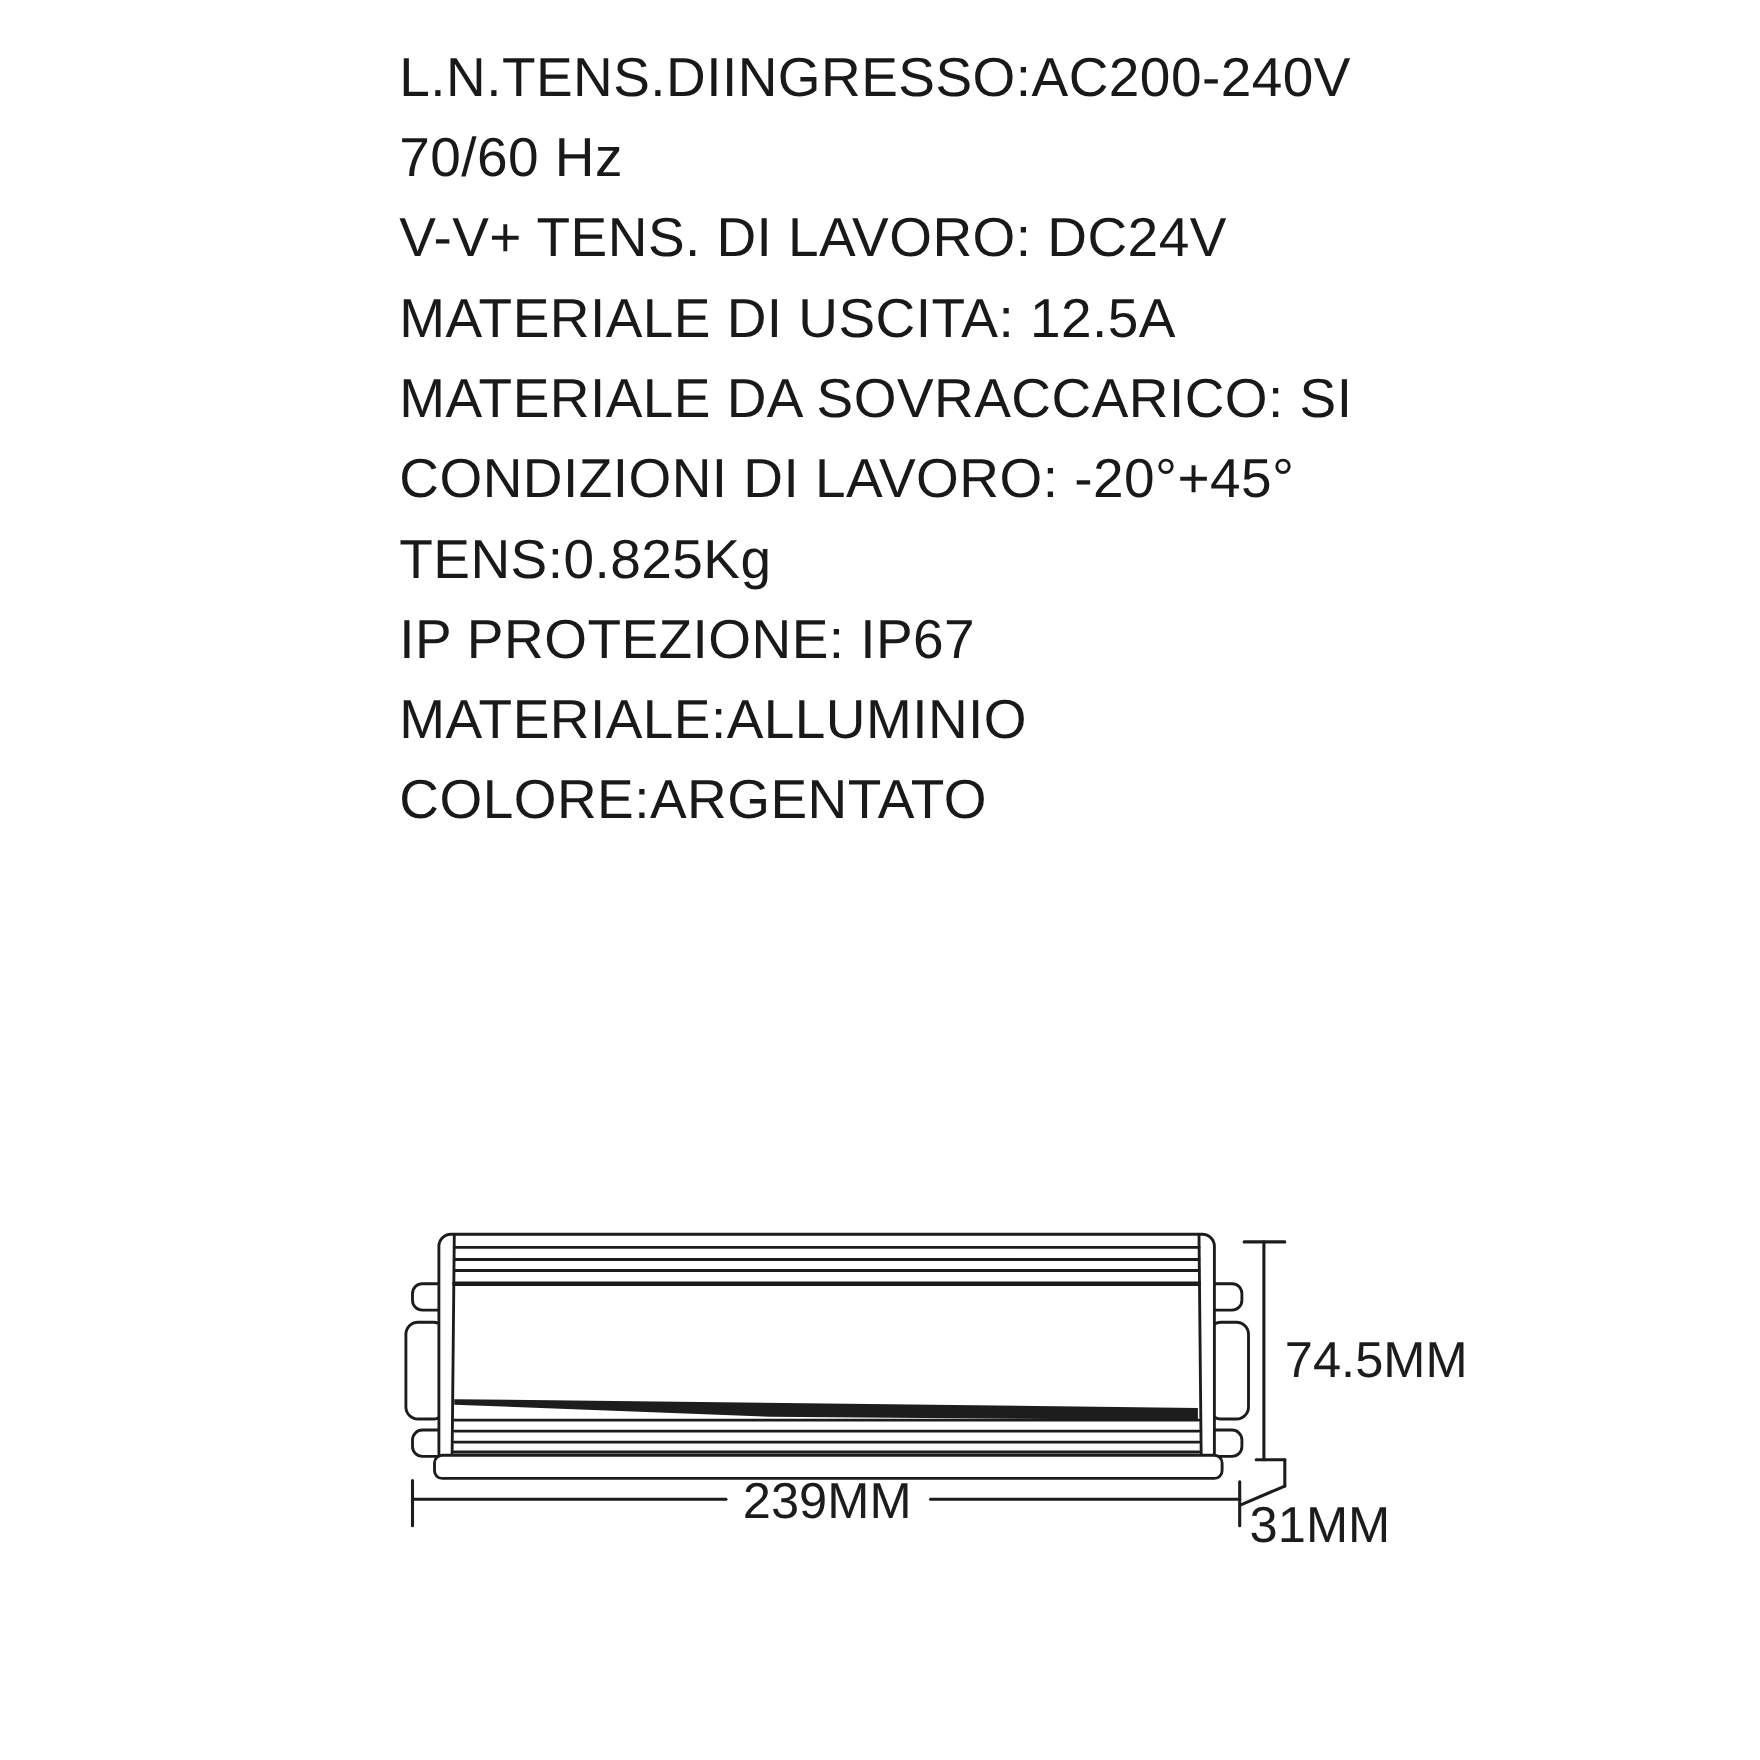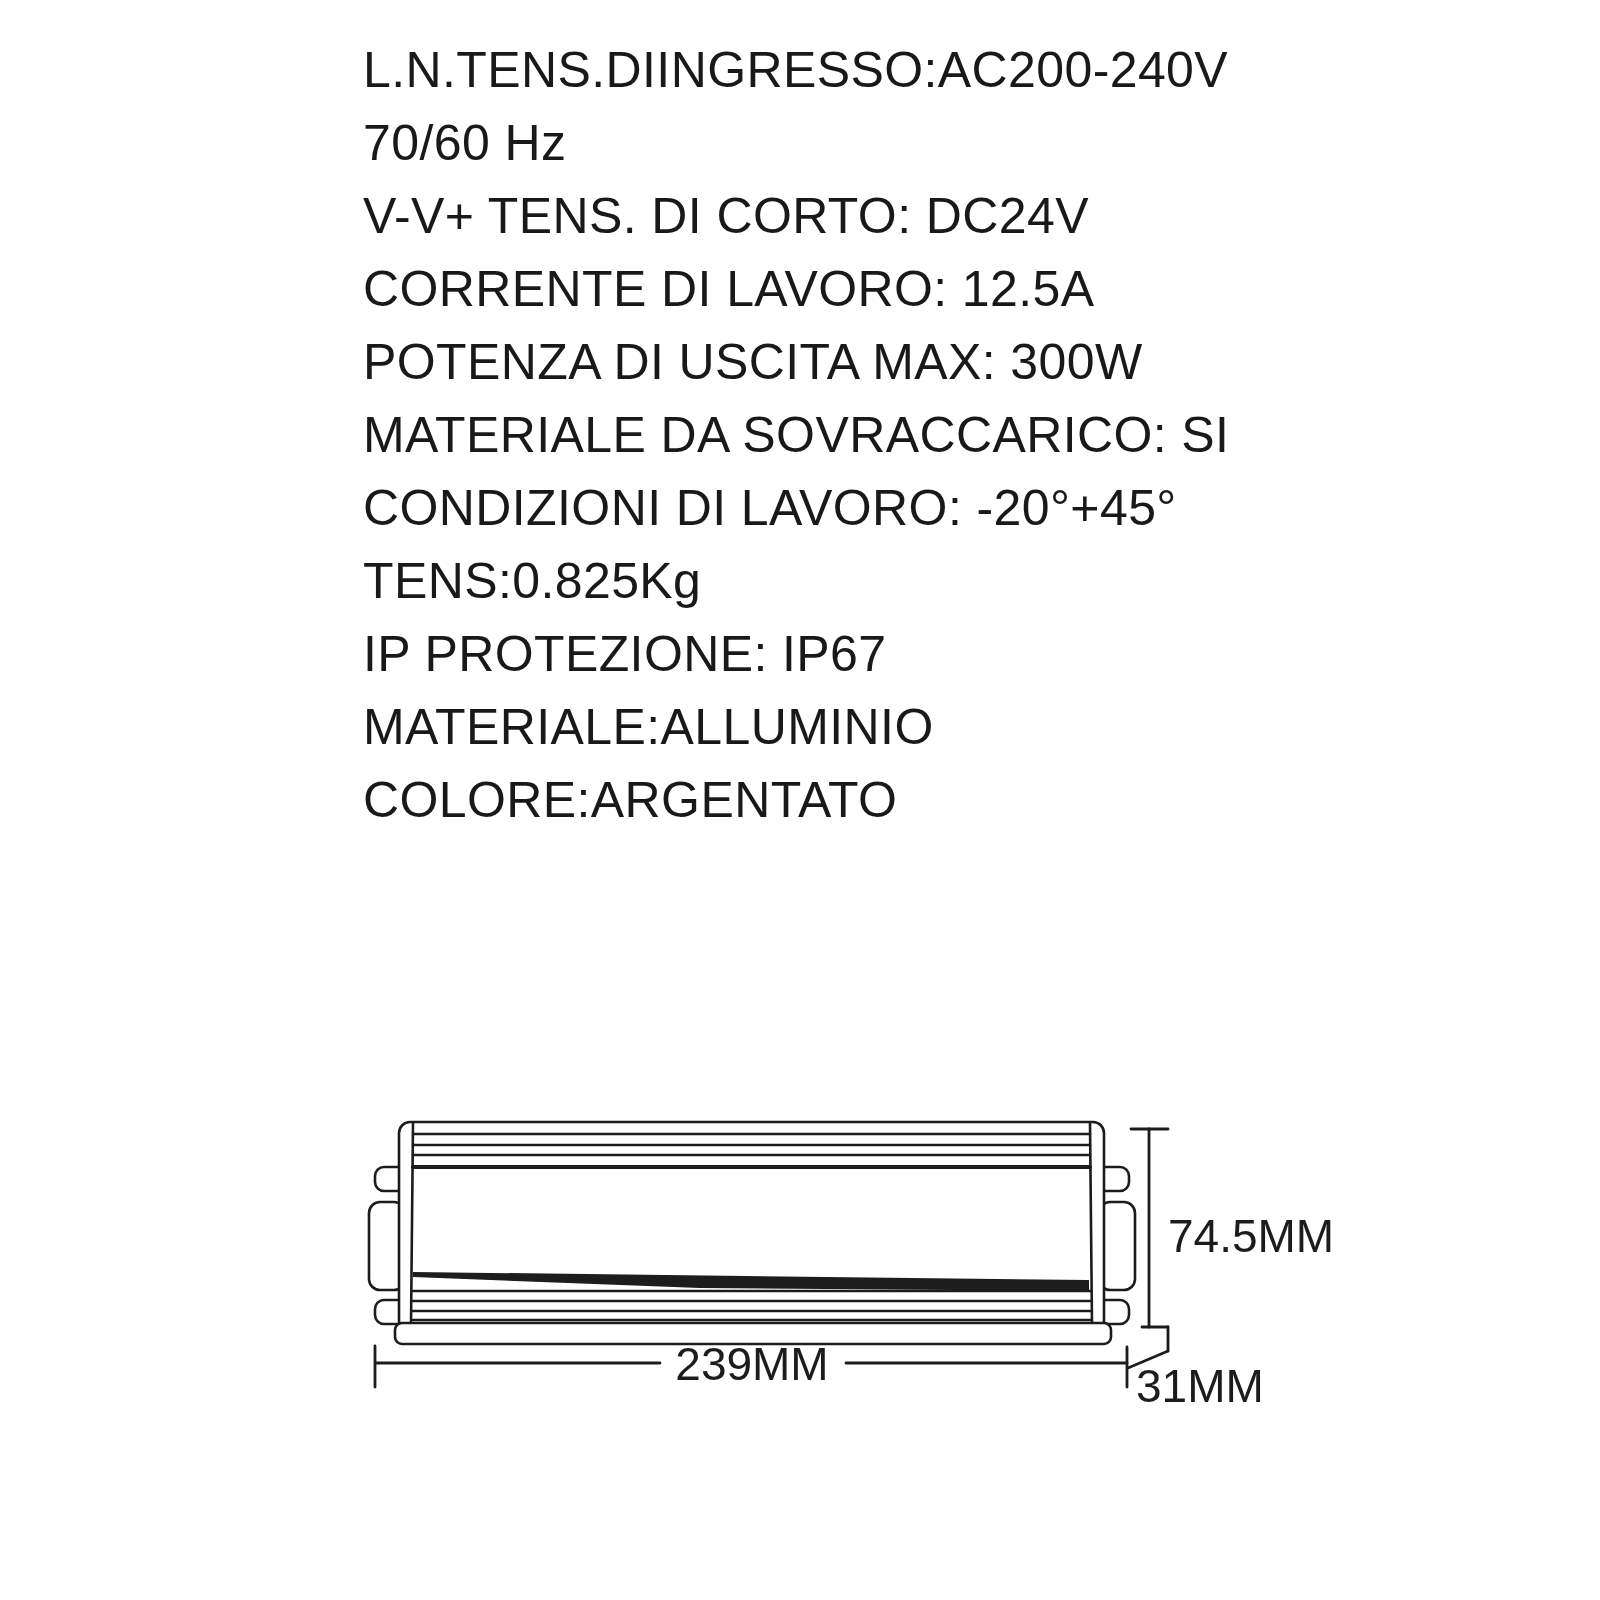--- a/index.html
+++ b/index.html
@@ -39,23 +39,22 @@
   }
 </style>
 </head>
 <body>
 
 <div class="canvas">
 
   <div class="specs">
     <div class="spec-line">L.N.TENS.DIINGRESSO:AC200-240V</div>
     <div class="spec-line">70/60 Hz</div>
-    <div class="spec-line">V-V+ TENS. DI CORTO: DC24V</div>
-    <div class="spec-line">CORRENTE DI LAVORO: 12.5A</div>
-    <div class="spec-line">POTENZA DI USCITA MAX: 300W</div>
+    <div class="spec-line">V-V+ TENS. DI LAVORO: DC24V</div>
+    <div class="spec-line">MATERIALE DI USCITA: 12.5A</div>
     <div class="spec-line">MATERIALE DA SOVRACCARICO: SI</div>
     <div class="spec-line">CONDIZIONI DI LAVORO: -20°+45°</div>
     <div class="spec-line">TENS:0.825Kg</div>
     <div class="spec-line">IP PROTEZIONE: IP67</div>
     <div class="spec-line">MATERIALE:ALLUMINIO</div>
     <div class="spec-line">COLORE:ARGENTATO</div>
   </div>
 
   <svg class="drawing" width="1020" height="340" viewBox="340 1080 1020 340" xmlns="http://www.w3.org/2000/svg">
 

